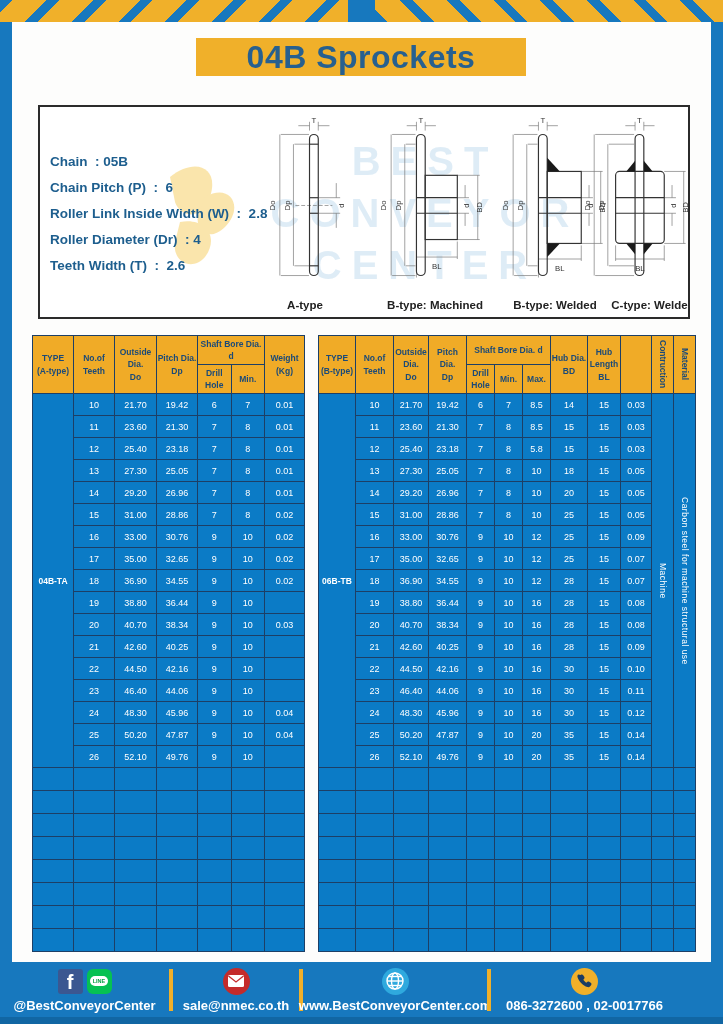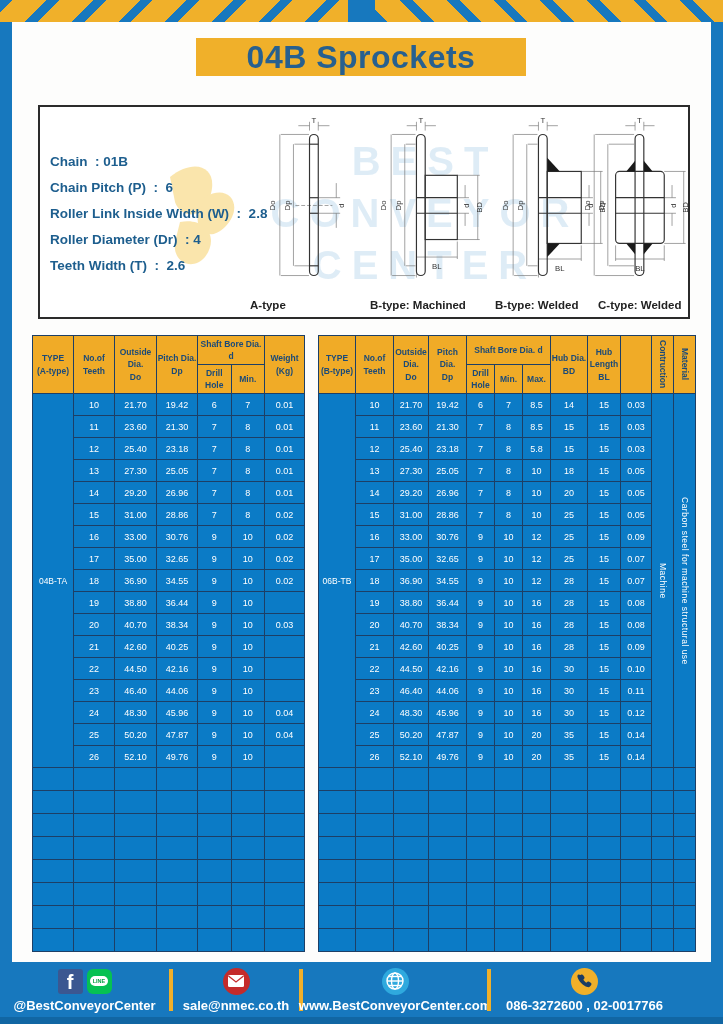--- a/index.html
+++ b/index.html
@@ -19,35 +19,35 @@
   .title-banner span{color:#27608f;font-size:32px;font-weight:bold;letter-spacing:.5px;}
 
   .diagram-box{position:absolute;left:26px;top:83px;width:648px;height:210px;background:#fff;
     border:2px solid #2b2b2b;overflow:hidden;}
   .watermark{position:absolute;left:150px;top:28px;width:470px;text-align:center;opacity:.33;pointer-events:none;}
   .watermark div{color:#9ec7e4;font-weight:bold;font-size:40px;letter-spacing:10px;line-height:52px;}
   .wm-bird{position:absolute;left:110px;top:30px;opacity:.45;}
   .spec-lines{position:absolute;left:10px;top:42px;}
   .spec-lines div{color:#1d5e8e;font-weight:bold;font-size:13.5px;line-height:26px;white-space:pre;}
   .diag{position:absolute;top:8px;}
-  .diag-caption{position:absolute;bottom:6px;font-size:11.5px;font-weight:bold;color:#222;text-align:left;}
+  .diag-caption{position:absolute;bottom:6px;font-size:11.5px;font-weight:bold;color:#222;text-align:center;}
 
   
   table{border-collapse:collapse;table-layout:fixed;}
   .spec-table{position:absolute;}
   .spec-table th,.spec-table td{border:1.5px solid #1d3f66;padding:0;text-align:center;vertical-align:middle;overflow:hidden;}
   .spec-table th{background:#f0ab27;color:#1b4a78;font-size:8.5px;font-weight:bold;white-space:pre-line;line-height:1.45;}
   .spec-table td{background:#0b7bc6;color:#ffffff;font-size:9px;}
   .spec-table tr.datarow{height:22px;}
   .spec-table tr.emptyrow{height:23px;}
   .spec-table tr.hrow1{height:29px;}
   .spec-table tr.hrow2{height:29px;}
   th.vert,td.vert{writing-mode:vertical-rl;text-orientation:mixed;}
   td.vert{font-size:8.5px;letter-spacing:.5px;}
-  td.typecell{font-size:8.5px;}
+  td.typecell{font-size:8.5px;font-weight:bold;}
 
   
   .footer{position:absolute;left:0;bottom:0;width:723px;height:62px;background:#1778be;
     display:flex;align-items:stretch;border-bottom:7px solid #1166a3;box-sizing:border-box;}
   .fsec{display:flex;flex-direction:column;align-items:center;justify-content:flex-start;padding-top:5px;}
   .fsep{width:4px;height:42px;background:#f0b02a;align-self:center;}
   .ftext{color:#fff;font-weight:bold;font-size:13px;margin-top:3px;white-space:nowrap;}
   .ficons{display:flex;gap:4px;align-items:center;height:28px;}
   .fb-icon{width:25px;height:25px;background:#3b5791;border-radius:3px;color:#fff;font-weight:bold;
     font-size:20px;display:flex;align-items:flex-end;justify-content:center;line-height:23px;}
@@ -77,21 +77,21 @@
         <path d="M55,60 C80,45 95,70 75,90 C60,105 45,95 48,78 Z" fill="#f5c64a"></path>
         <path d="M30,85 C55,80 70,100 55,120 C42,135 22,125 25,105 Z" fill="#f5c64a"></path>
       </svg>
       <div class="watermark">
         <div>BEST</div>
         <div>CONVEYOR</div>
         <div>CENTER</div>
       </div>
 
       <div class="spec-lines">
-        <div>Chain  : 01B</div>
+        <div>Chain  : 05B</div>
         <div>Chain Pitch (P)  :  6</div>
         <div>Roller Link Inside Width (W)  :  2.8</div>
         <div>Roller Diameter (Dr)  : 4</div>
         <div>Teeth Width (T)  :  2.6</div>
       </div>
 
       <svg class="diag" style="left:225px" width="90" height="180" viewBox="0 0 90 185">
         <g stroke="#777" stroke-width="0.7" fill="none">
           <line x1="44.5" y1="16" x2="44.5" y2="7"></line>
             <line x1="53.5" y1="16" x2="53.5" y2="7"></line>

